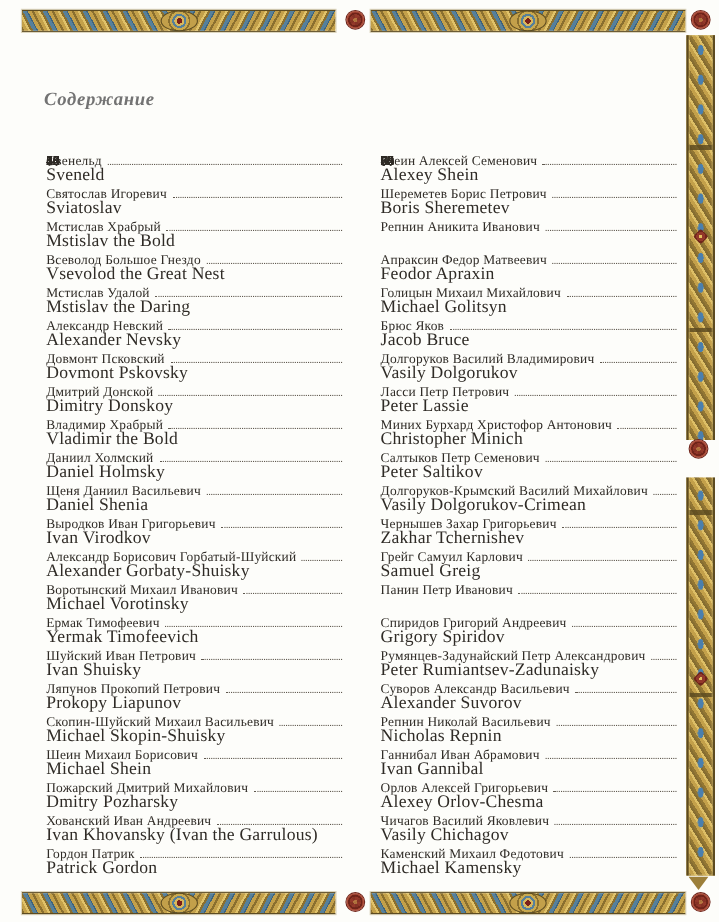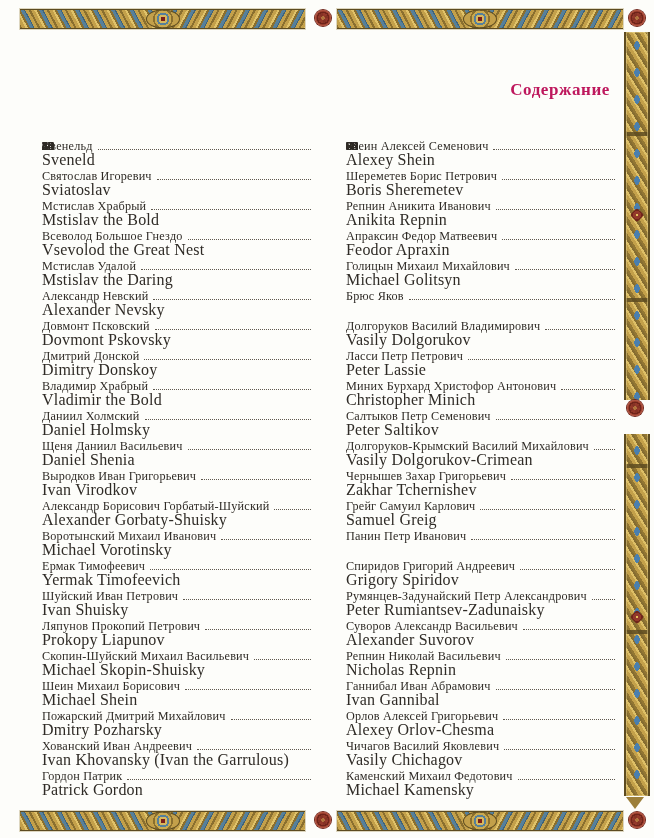--- a/index.html
+++ b/index.html
@@ -36,22 +36,22 @@
       repeating-linear-gradient(58deg, rgba(138,111,47,.85) 0 2px, rgba(195,160,74,.95) 2px 5px, rgba(224,194,105,.9) 5px 7px, rgba(93,75,32,.6) 7px 9px);
     background-size:22px 27px, auto, auto;
     border-left:2px solid #5d4b20;border-right:2px solid #5d4b20;
     box-shadow:inset 0 0 0 1px rgba(230,210,140,.5);}
   .vgap{position:absolute;left:-4px;right:-4px;height:34px;background:#fdfdfa;}
   .vaccent{position:absolute;left:6px;width:10px;height:10px;border-radius:2px;transform:rotate(45deg);
     background:radial-gradient(circle,#e3c05c 0 1.5px,#93382a 1.5px 4px,#6f241a 4px);}
   .leaf-tip{position:absolute;width:0;height:0;border-left:9px solid transparent;border-right:9px solid transparent;border-top:12px solid #9c7f3a;}
 
   
-  .title{position:absolute;left:40px;top:80px;width:570px;text-align:right;
-    font-size:17px;font-weight:bold;letter-spacing:.6px;color:#be185d;}
+  .title{position:absolute;left:40px;top:80px;width:570px;text-align:left;
+    font-size:17px;font-weight:bold;letter-spacing:.6px;color:#737373;font-style:italic;}
   .col{position:absolute;top:139px;width:272px;}
   .col.left{left:42px;}
   .col.right{left:346px;}
   .entry{height:30px;}
   .ru-line{display:flex;align-items:baseline;font-size:12.2px;line-height:14px;white-space:nowrap;}
   .ru{letter-spacing:.2px;}
   .leader{flex:1 1 8px;min-width:8px;border-bottom:1.6px dotted #5f584e;margin:0 3px 2px 5px;}
   .page{font-size:12.2px;}
   .en{font-size:16px;line-height:14px;letter-spacing:.2px;white-space:nowrap;}
 </style>
@@ -300,21 +300,20 @@
     </div>
     <div class="en">Boris Sheremetev</div>
   </div>
 
   <div class="entry">
     <div class="ru-line">
       <span class="ru">Репнин Аникита Иванович</span>
       <span class="leader"></span>
       <span class="page">54</span>
     </div>
-    <div class="en">Anikita Repnin</div>
   </div>
 
   <div class="entry">
     <div class="ru-line">
       <span class="ru">Апраксин Федор Матвеевич</span>
       <span class="leader"></span>
       <span class="page">56</span>
     </div>
     <div class="en">Feodor Apraxin</div>
   </div>
@@ -327,20 +326,21 @@
     </div>
     <div class="en">Michael Golitsyn</div>
   </div>
 
   <div class="entry">
     <div class="ru-line">
       <span class="ru">Брюс Яков</span>
       <span class="leader"></span>
       <span class="page">60</span>
     </div>
+    <div class="en">Jacob Bruce</div>
   </div>
 
   <div class="entry">
     <div class="ru-line">
       <span class="ru">Долгоруков Василий Владимирович</span>
       <span class="leader"></span>
       <span class="page">62</span>
     </div>
     <div class="en">Vasily Dolgorukov</div>
   </div>

